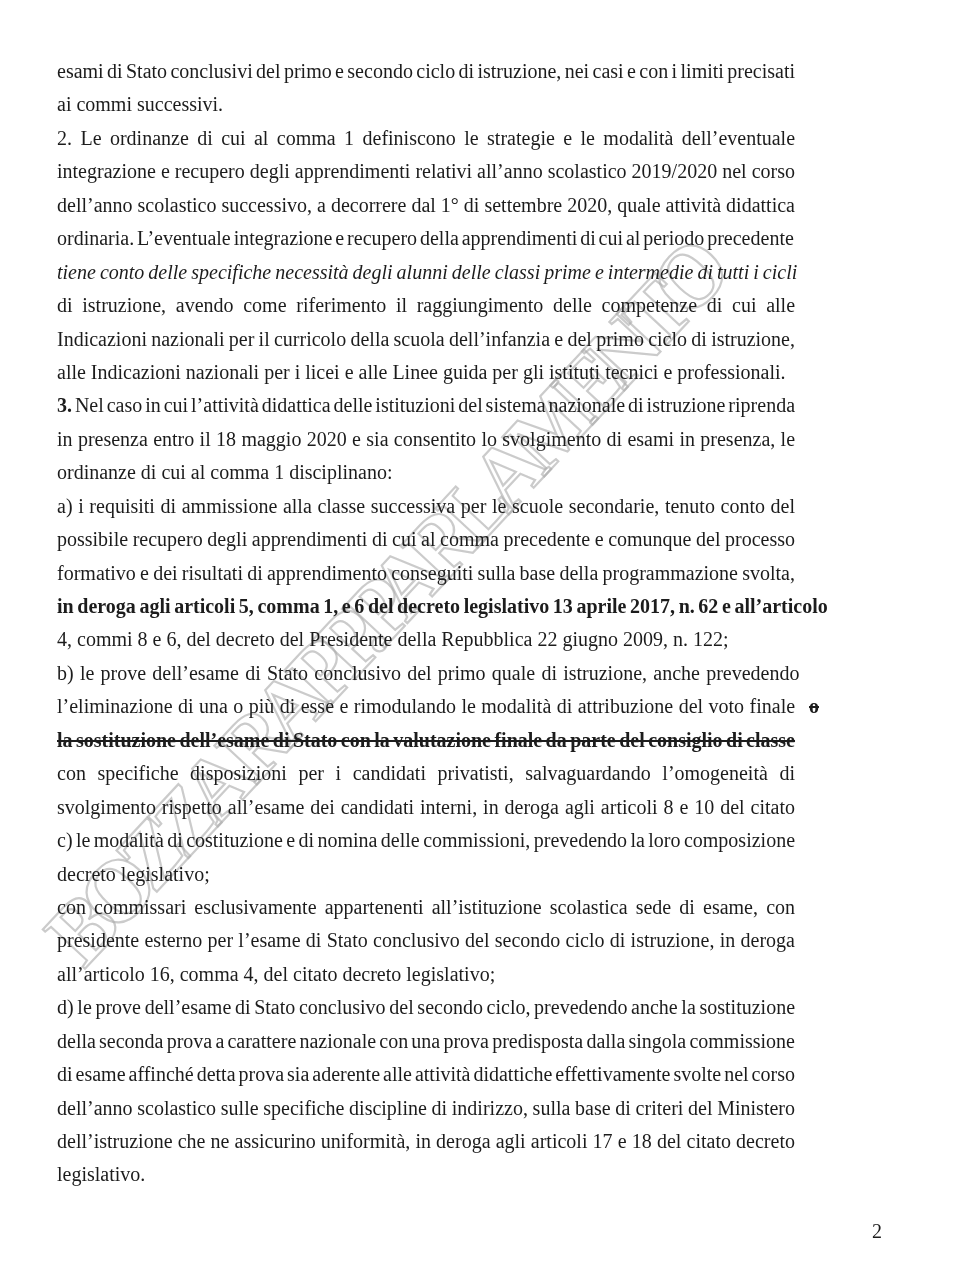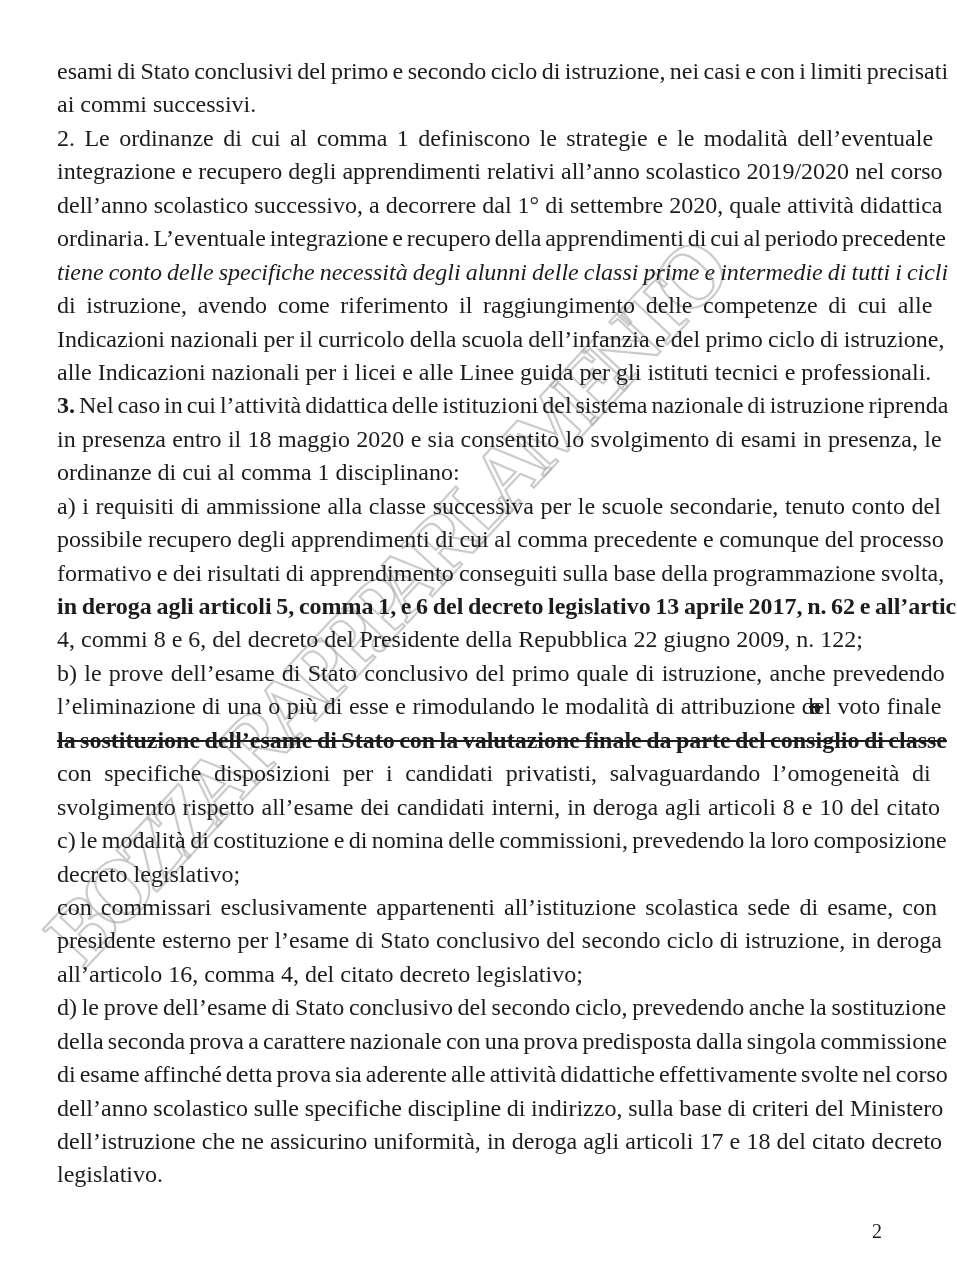--- a/index.html
+++ b/index.html
@@ -16,21 +16,21 @@
     transform:rotate(-47deg); transform-origin:0 100%;
     color:rgba(176,176,176,0.50);
     z-index:0; pointer-events:none;
     font-family:"Liberation Serif", serif;
   }
   @supports (-webkit-text-stroke: 1px black) {
     .watermark { color:transparent; -webkit-text-stroke:2.2px rgba(171,171,171,0.62); }
   }
   .doc-body {
     position:absolute; left:57px; top:55px; width:738px;
-    z-index:1; color:#1c1c1c; font-size:24px;
+    z-index:1; color:#1c1c1c; font-size:20px;
   }
   .line {
     position:relative; height:33.45px; line-height:33.45px;
     white-space:nowrap;
   }
   .run.b { font-weight:bold; }
   .run.s { text-decoration:line-through; text-decoration-thickness:2.2px; }
   .hang {
     position:absolute; left:752px; top:0;
     font-weight:bold; text-decoration:line-through; text-decoration-thickness:2.2px;

